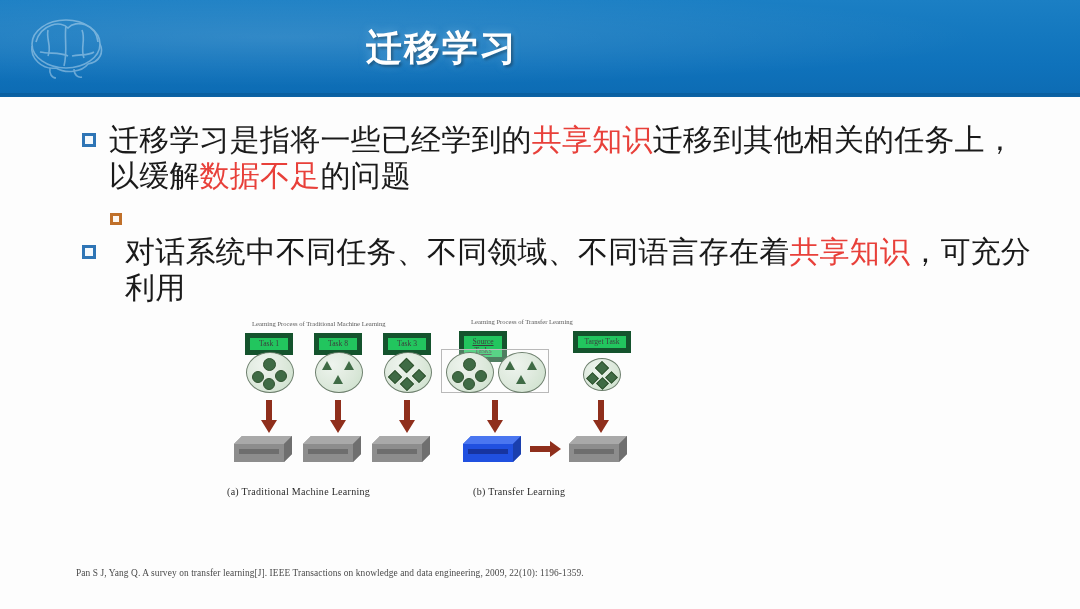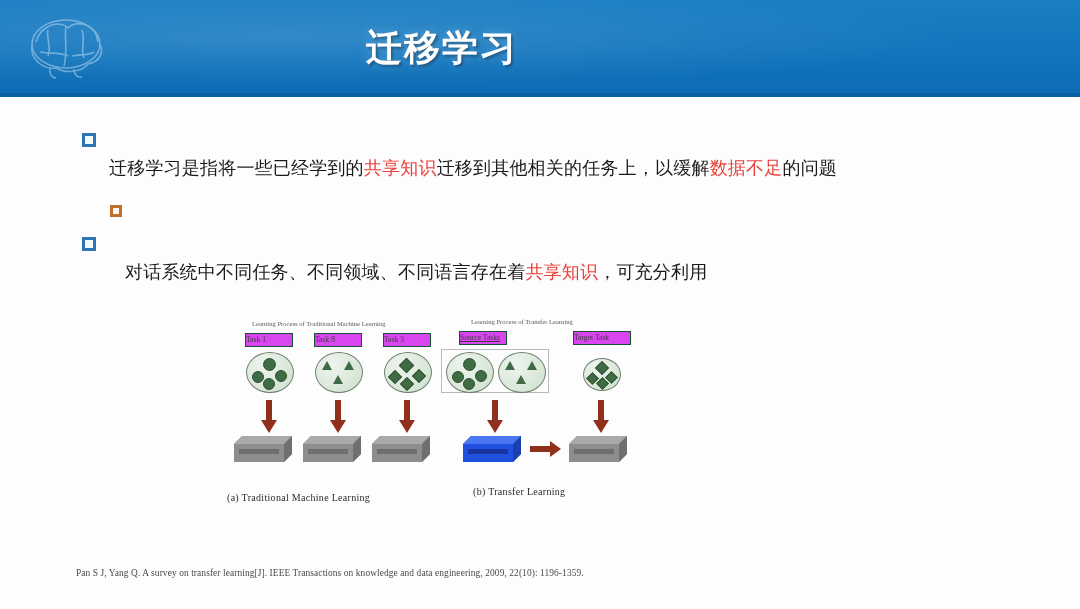--- a/index.html
+++ b/index.html
@@ -42,40 +42,40 @@
 
   .marker1{
     flex:0 0 auto;width:14px;height:14px;box-sizing:border-box;
     border:3px solid #2e75b6;background:#f4f9fd;margin-top:11px;margin-right:13px;
   }
   .marker2{
     flex:0 0 auto;width:12px;height:12px;box-sizing:border-box;
     border:3px solid #c0702a;background:#fdf8f2;margin-top:9px;margin-right:11px;
   }
   .txt1{
-    font-size:18px;line-height:36px;color:#1a1a1a;letter-spacing:.2px;margin-top:28px;
+    font-size:30px;line-height:36px;color:#1a1a1a;letter-spacing:.2px;
   }
   .txt2{
     font-size:21px;line-height:30px;color:#262626;letter-spacing:.2px;
   }
   .hl{color:#e8403a;}
   .hl2{color:#e06a62;}
 
   
   .figure{position:absolute;left:205px;top:316px;width:470px;height:190px;}
   .fig-title{
     position:absolute;font-size:6.6px;color:#5a5a5a;white-space:nowrap;
     font-family:"Liberation Serif","DejaVu Serif",serif;
   }
   .fig-title-a{left:47px;top:4px;}
   .fig-title-b{left:266px;top:2px;}
 
   .task-label{
-    position:absolute;box-sizing:border-box;border:1px solid #14532d;background:#d946ef;
-    font-size:7.6px;color:#3d3d3d;
+    position:absolute;box-sizing:border-box;border:5px solid #14532d;background:#22c55e;
+    font-size:7.6px;color:#3d3d3d;text-align:center;
     font-family:"Liberation Serif","DejaVu Serif",serif;
     padding:1px 0 2px 0;
   }
 
   .blob{
     position:absolute;border-radius:50%;
     background:radial-gradient(circle at 36% 30%, #eef4ee 0%, #dfeade 48%, #cadfc9 100%);
     border:1px solid #6d7f6d;
   }
   .shape{position:absolute;}
@@ -87,21 +87,21 @@
   .arrow-right{position:absolute;width:32px;height:17px;}
 
   .box3d{position:absolute;width:58px;height:26px;}
   .grp-box{
     position:absolute;box-sizing:border-box;border:1px solid #b9b9b9;background:rgba(255,255,255,.25);
   }
   .fig-caption{
     position:absolute;font-size:10px;color:#2b2b2b;white-space:nowrap;
     font-family:"Liberation Serif","DejaVu Serif",serif;letter-spacing:.3px;
   }
-  .cap-a{left:22px;top:176px;}
+  .cap-a{left:22px;top:170px;}
   .cap-b{left:268px;top:170px;}
 
   
   .citation{
     position:absolute;left:76px;top:568px;font-size:9.4px;color:#4a4a4a;
     font-family:"Liberation Serif","DejaVu Serif",serif;letter-spacing:.1px;white-space:nowrap;
   }
 </style>
 </head>
 <body>

